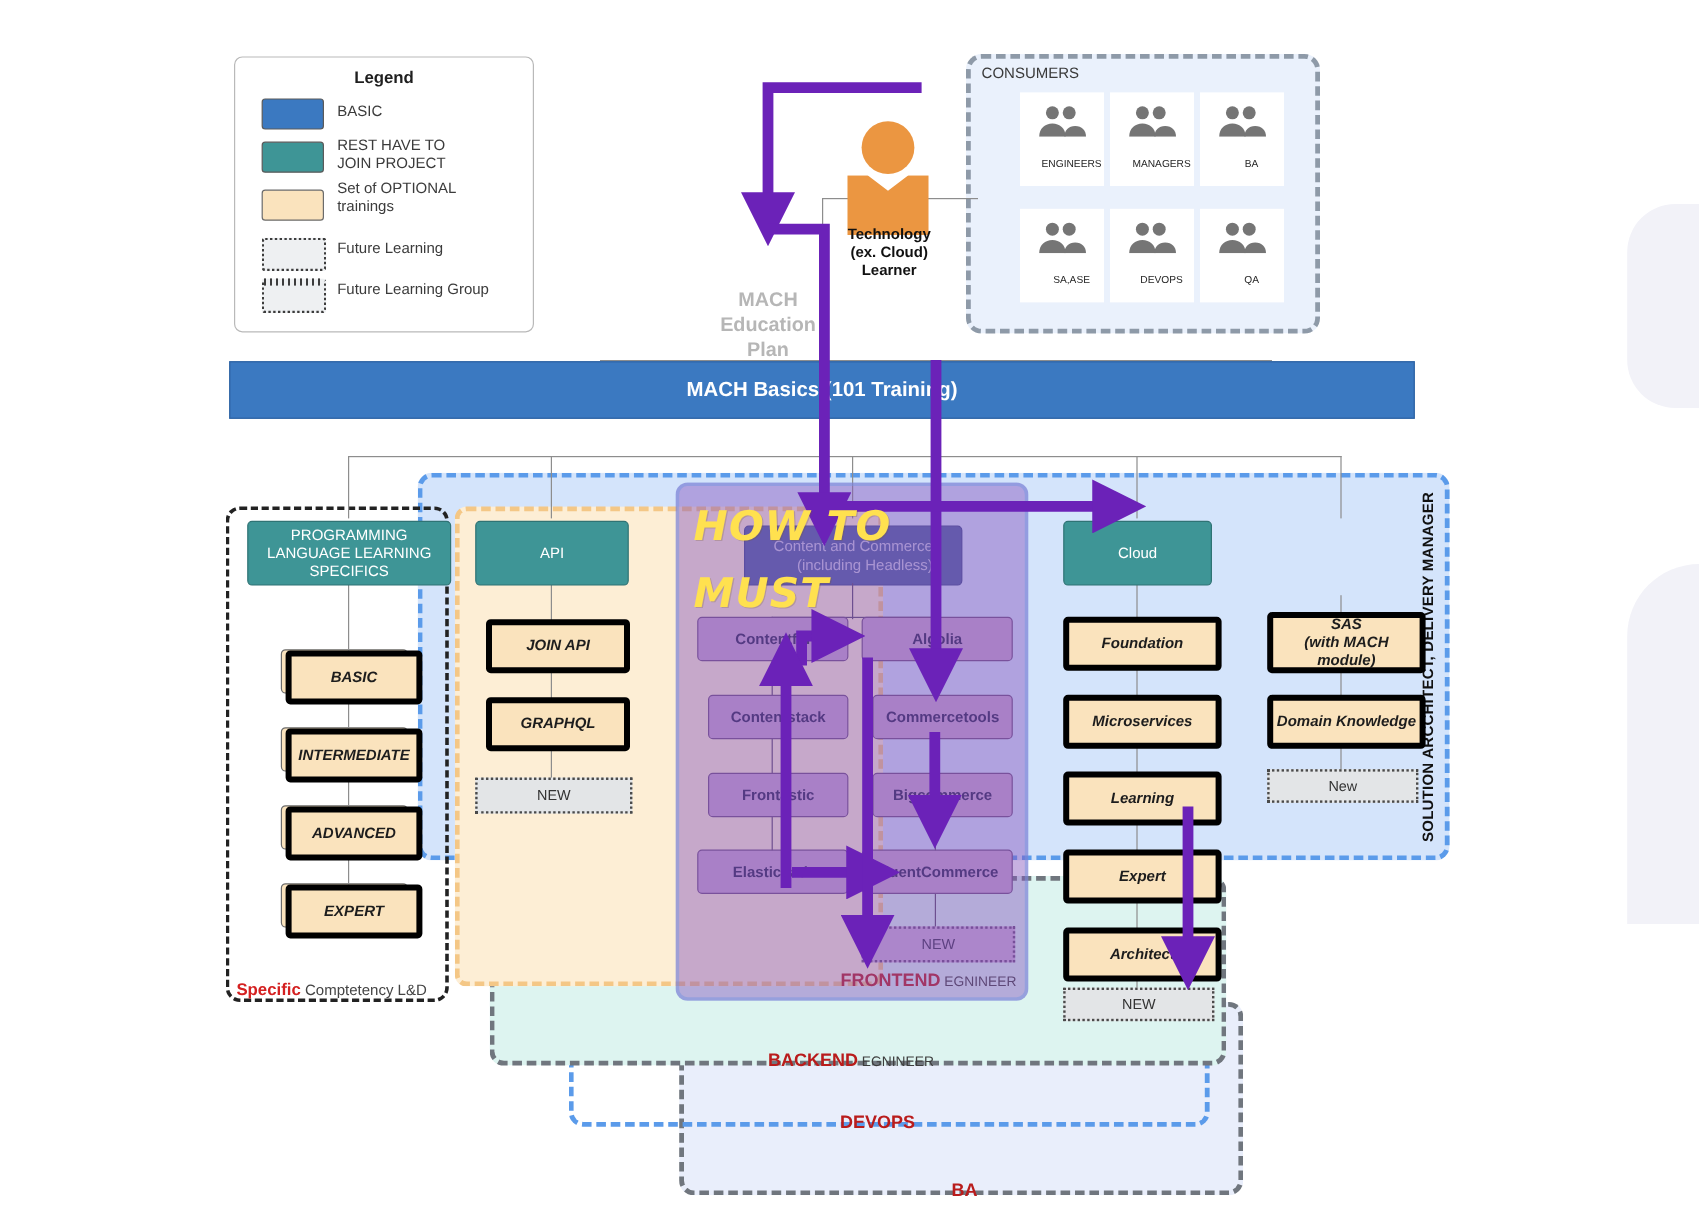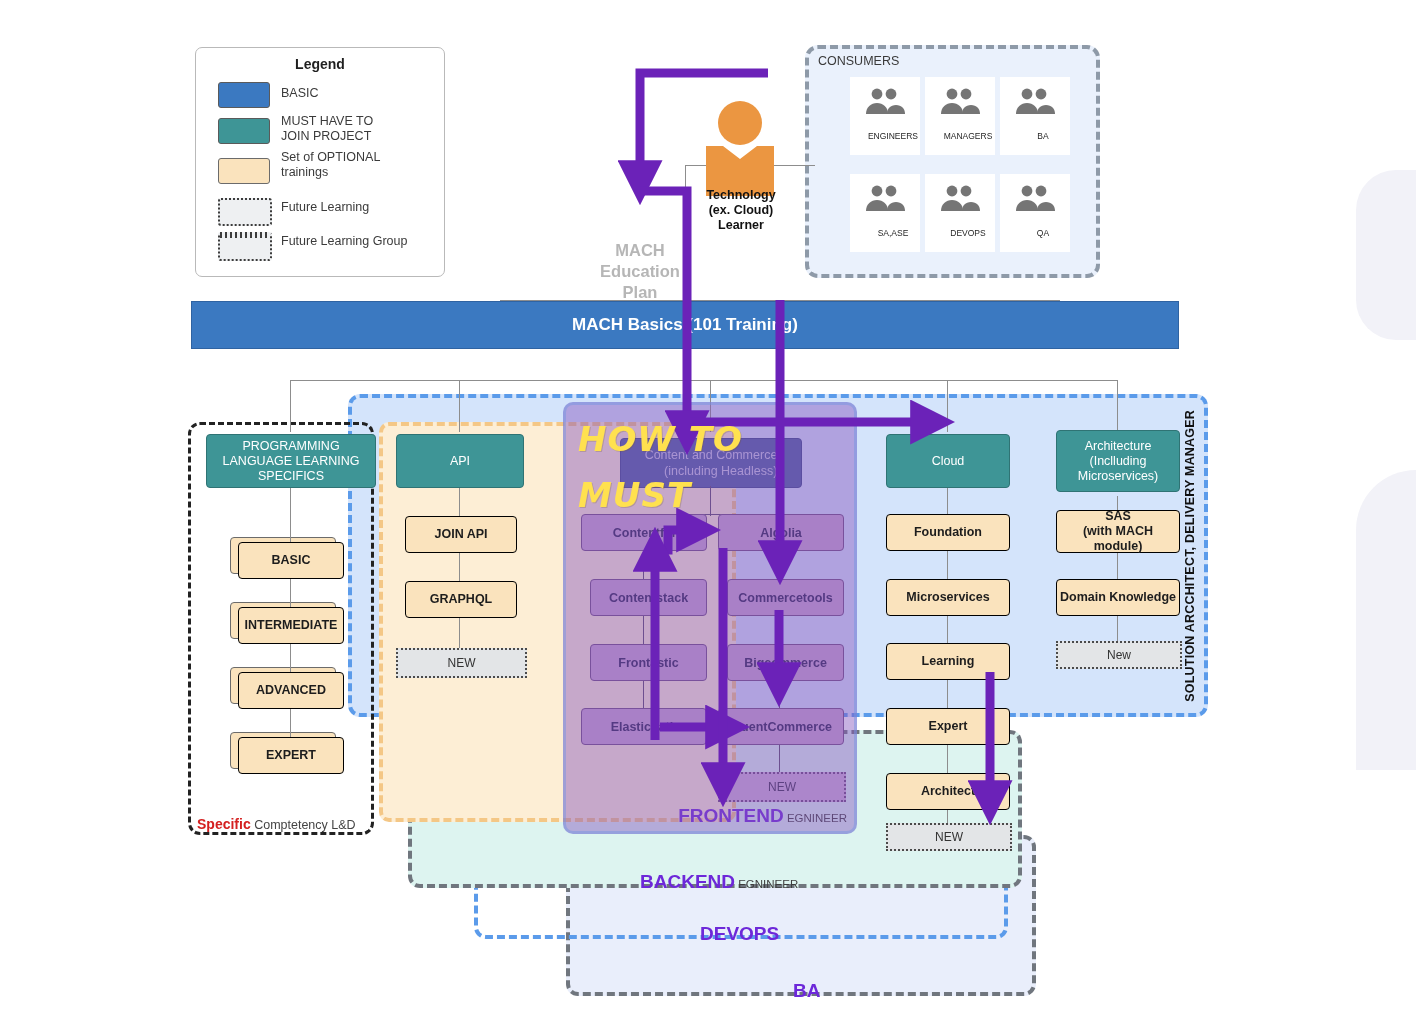--- a/index.html
+++ b/index.html
@@ -54,21 +54,21 @@
     color:#b6b6b6;line-height:21px;}
 
   
   .machbar{left:191px;top:301px;width:988px;height:48px;background:#3b79c1;
     border:1px solid #2f63a2;display:flex;align-items:center;justify-content:center;}
   .machbar span{color:#fff;font-size:17px;font-weight:bold;}
 
   
   .rc{position:absolute;border-radius:12px;box-sizing:border-box;}
   .rc-lbl{position:absolute;right:0;bottom:2px;white-space:nowrap;}
-  .rc-lbl b{font-size:19px;font-weight:bold;color:#6d28d9;}
+  .rc-lbl b{font-size:15px;font-weight:bold;color:#b91c1c;}
   .rc-lbl i{font-size:11.5px;font-style:normal;color:#3d3d3d;}
 
   .sa-box{left:348px;top:394px;width:860px;height:323px;background:#d4e4fb;
     border:4px dashed #5b9bea;}
   .sa-vert{position:absolute;right:3px;top:0;height:100%;width:22px;display:flex;align-items:center;justify-content:center;}
   .sa-vert span{writing-mode:vertical-rl;transform:rotate(180deg);font-size:12.5px;font-weight:bold;color:#111;letter-spacing:.2px;}
 
   .spec-box{left:188px;top:422px;width:186px;height:413px;background:transparent;
     border:3px dashed #222;}
   .spec-lbl{position:absolute;left:6px;bottom:0px;white-space:nowrap;font-size:12.5px;}
@@ -86,22 +86,22 @@
     border:4px dashed #70767e;}
 
   
   .purple-ov{left:563px;top:402px;width:294px;height:432px;background:rgba(134,85,190,.46);
     border:3px solid rgba(120,150,225,.5);border-radius:10px;}
 
   
   .head{position:absolute;background:#3e9596;border:1px solid #2f7374;border-radius:4px;
     display:flex;align-items:center;justify-content:center;text-align:center;}
   .head span{color:#fff;font-size:12.5px;line-height:15px;}
-  .node{position:absolute;background:#fae3bd;border:1px solid #000000;border-radius:4px;
-    display:flex;align-items:center;justify-content:center;text-align:center;}
+  .node{position:absolute;background:#fae3bd;border:5px solid #000000;border-radius:4px;
+    display:flex;align-items:center;justify-content:center;text-align:center;font-style:italic;}
   .node span{color:#1d1d1d;font-size:12.5px;font-weight:bold;line-height:15px;}
   .node.stack:before{content:"";position:absolute;left:-9px;top:-6px;width:100%;height:100%;
     background:#fae3bd;border:1px solid #6b6b6b;border-radius:4px;z-index:-1;}
   .newbox{position:absolute;background:#e3e5e7;border:2px dotted #4a4a4a;
     display:flex;align-items:center;justify-content:center;}
   .newbox span{font-size:12px;color:#333;}
 
   
   .pnode{position:absolute;background:#c8a4cf;border:1px solid #6f4f80;border-radius:4px;
     display:flex;align-items:center;justify-content:center;text-align:center;}
@@ -131,21 +131,21 @@
   <div class="blob blob1"></div>
   <div class="blob blob2"></div>
 
   <div class="abs legend">
     <div class="legend-title">Legend</div>
 
     <div class="lg-sw sw-basic" style="top:34px"></div>
     <div class="lg-txt" style="top:38px">BASIC</div>
 
     <div class="lg-sw sw-must" style="top:70px"></div>
-    <div class="lg-txt" style="top:66px;white-space:pre-line">MUST HAVE TO
+    <div class="lg-txt" style="top:66px;white-space:pre-line">REST HAVE TO
 JOIN PROJECT</div>
 
     <div class="lg-sw sw-opt" style="top:110px"></div>
     <div class="lg-txt" style="top:102px;white-space:pre-line">Set of  OPTIONAL
 trainings</div>
 
     <div class="lg-sw sw-fut" style="top:150px"></div>
     <div class="lg-txt" style="top:152px">Future Learning</div>
 
     <div class="lg-sw sw-futg" style="top:184px"></div>
@@ -372,25 +372,20 @@
   <div class="node" style="left:886px;top:708px;width:122px;height:35px">
     <span>Expert</span>
     </div>
   <div class="node" style="left:886px;top:773px;width:122px;height:35px">
     <span>Architect</span>
     </div>
   <div class="newbox" style="left:886px;top:823px;width:122px;height:24px">
     <span>NEW</span>
     </div>
 
-  <div class="head" style="left:1056px;top:430px;width:122px;height:60px;white-space:pre-line">
-    <span>Architecture
-(Inclluding
-Microservices)</span>
-  </div>
   <div class="node" style="left:1056px;top:510px;width:122px;height:41px;white-space:pre-line">
     <span>SAS
 (with MACH module)</span></div>
   <div class="node" style="left:1056px;top:579px;width:122px;height:35px">
     <span>Domain Knowledge</span>
     </div>
   <div class="newbox" style="left:1056px;top:641px;width:122px;height:24px">
     <span>New</span>
     </div>
 

